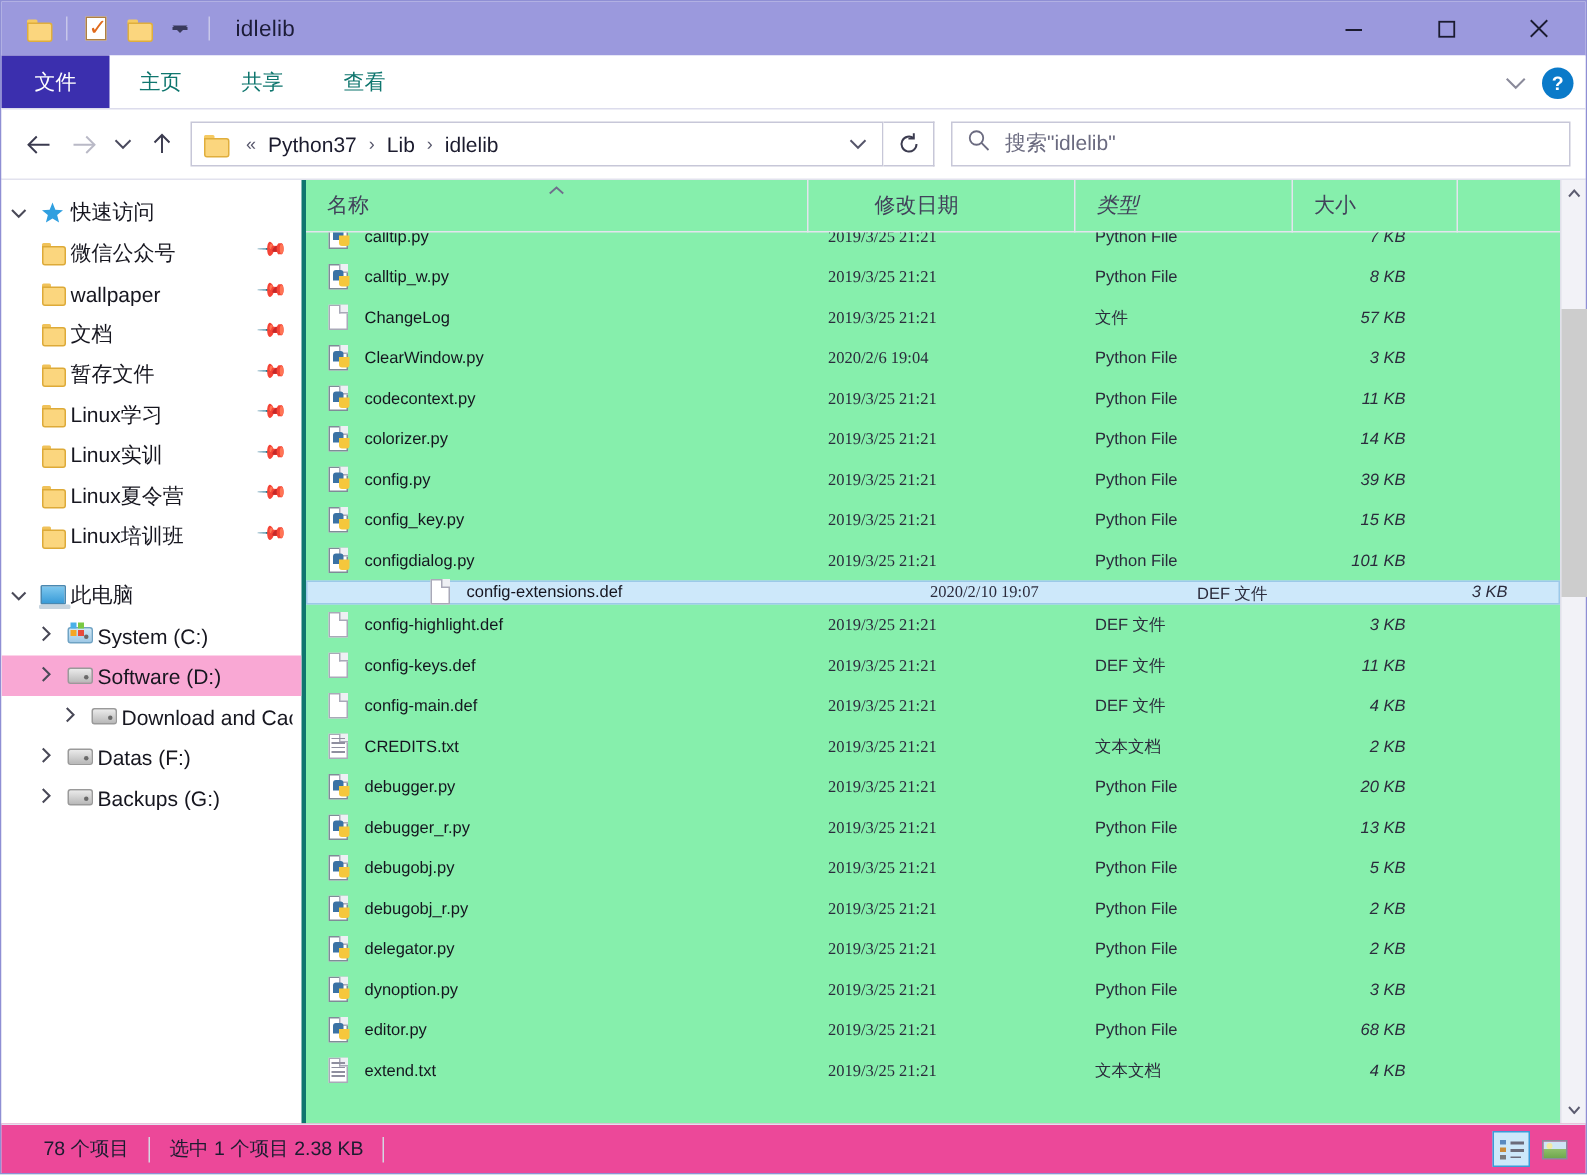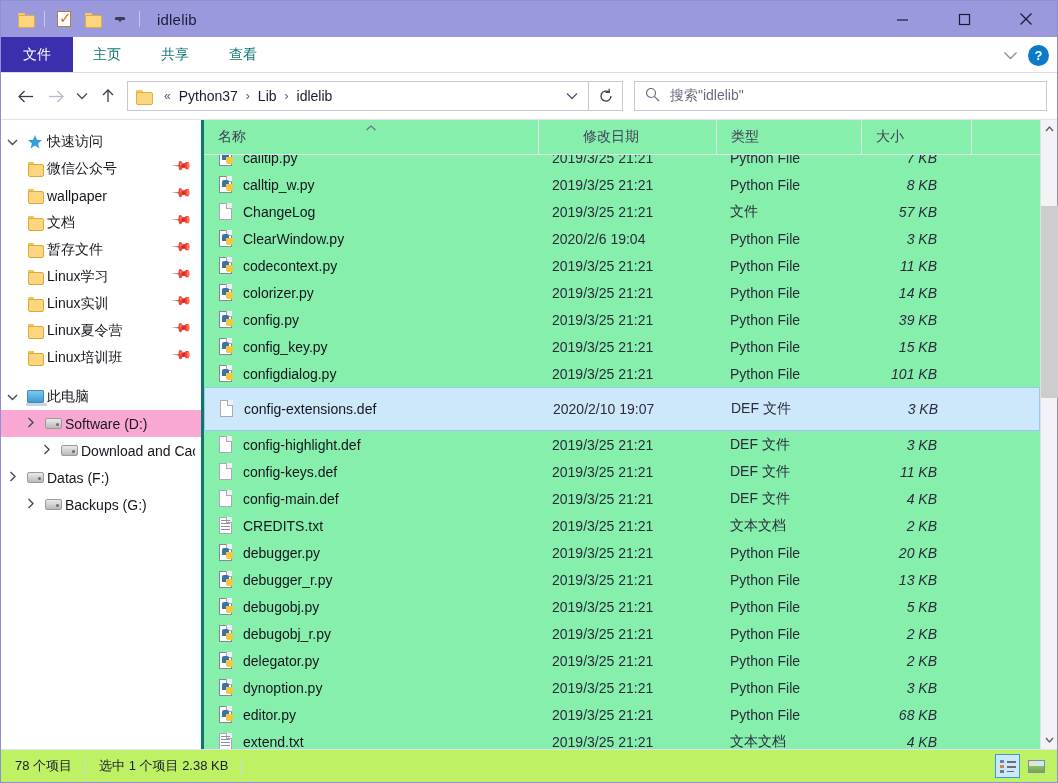--- a/index.html
+++ b/index.html
@@ -250,38 +250,38 @@
     border-left: 1px solid #e4e4ee;
     position: relative;
   }
   .col.first { border-left: none; }
   .sort-arrow {
     position: absolute; left: 50%; top: 2px; transform: translateX(-50%);
     color: #6f6f8c; font-size: 10px;
   }
   .c-name { width: 334px; flex: 0 0 334px; }
   .c-date { width: 178px; flex: 0 0 178px; padding-left: 44px; }
-  .c-type { width: 145px; flex: 0 0 145px; }
+  .c-type { width: 145px; flex: 0 0 145px; font-style: italic; }
   .c-size { width: 110px; flex: 0 0 110px; }
 
   .rows {
     flex: 1 1 auto; overflow: hidden; position: relative;
   }
   .rows-inner { position: absolute; left:0; right:0; top: -11px; }
   .row {
     height: 27px; display: flex; align-items: center;
-    font-size: 14px; color: #15151f;
-  }
-  .row.sel { background: #cde8fa; border: 1px solid #9cc9e8; height: 44px; }
+    font-size: 11px; color: #15151f;
+  }
+  .row.sel { background: #cde8fa; border: 1px solid #9cc9e8; height: 16px; justify-content: flex-end; }
   .cell-name {
     width: 334px; flex: 0 0 334px; display: flex; align-items: center;
     padding-left: 14px; gap: 9px; overflow: hidden; white-space: nowrap;
   }
   .cell-date {
-    width: 178px; flex: 0 0 178px; color: #2b2b3c; padding-left: 14px;
+    width: 178px; flex: 0 0 178px; color: #2b2b3c; padding-left: 14px; font-family: Liberation Serif, serif;
   }
   .cell-type {
     width: 145px; flex: 0 0 145px; color: #2b2b3c; padding-left: 14px;
   }
   .cell-size {
     width: 110px; flex: 0 0 110px; color: #2b2b3c;
     text-align: right; padding-right: 34px; font-style: italic;
   }
   .fico { width: 16px; height: 18px; flex: 0 0 16px; position: relative; }
   .fico .page {
@@ -324,24 +324,24 @@
   .sb-track { flex: 1 1 auto; width: 17px; position: relative; }
   .sb-thumb {
     position: absolute; left: 0; width: 17px;
     top: 68px; height: 192px;
     background: #cdcdcd;
   }
 
   
   .statusbar {
     height: 33px; flex: 0 0 33px;
-    background: #bef264;
+    background: #ec4899;
     border-top: 1px solid #e2e2ee;
     display: flex; align-items: center;
-    padding-left: 14px; gap: 0;
+    padding-left: 28px; gap: 0;
     font-size: 13px; color: #1c1c30;
     position: relative;
   }
   .st-sep { width: 1px; height: 17px; background: #d5d5e2; margin: 0 13px; }
   .view-btns {
     position: absolute; right: 8px; top: 4px;
     display: flex; gap: 4px;
   }
   .vb {
     width: 25px; height: 24px;
@@ -577,20 +577,31 @@
           <svg width="11" height="7" viewBox="0 0 11 7">
               <polyline points="1,1 5.5,5.5 10,1" fill="none" stroke="#4a4a58" stroke-width="1.4"></polyline>
             </svg>
         </span>
         <span class="nav-ico">
             <span class="pc-ico"></span>
           </span>
         <span class="nav-label">此电脑</span>
       </div>
 
+      <div class="nav-item" style="padding-left:18px">
+        <span class="nav-chev">
+          <svg width="7" height="11" viewBox="0 0 7 11">
+              <polyline points="1.5,1 6,5.5 1.5,10" fill="none" stroke="#4a4a58" stroke-width="1.4"></polyline>
+            </svg>
+        </span>
+        <span class="nav-ico">
+            <span class="drv-ico drv-sys"></span>
+          </span>
+        <span class="nav-label">System (C:)</span>
+      </div>
       <div class="nav-item sel" style="padding-left:18px">
         <span class="nav-chev">
           <svg width="7" height="11" viewBox="0 0 7 11">
               <polyline points="1.5,1 6,5.5 1.5,10" fill="none" stroke="#4a4a58" stroke-width="1.4"></polyline>
             </svg>
         </span>
         <span class="nav-ico">
             <span class="drv-ico"></span>
           </span>
         <span class="nav-label">Software (D:)</span>
@@ -599,21 +610,21 @@
         <span class="nav-chev">
           <svg width="7" height="11" viewBox="0 0 7 11">
               <polyline points="1.5,1 6,5.5 1.5,10" fill="none" stroke="#4a4a58" stroke-width="1.4"></polyline>
             </svg>
         </span>
         <span class="nav-ico">
             <span class="drv-ico"></span>
           </span>
         <span class="nav-label">Download and Cac</span>
       </div>
-      <div class="nav-item" style="">
+      <div class="nav-item" style="padding-left:18px">
         <span class="nav-chev">
           <svg width="7" height="11" viewBox="0 0 7 11">
               <polyline points="1.5,1 6,5.5 1.5,10" fill="none" stroke="#4a4a58" stroke-width="1.4"></polyline>
             </svg>
         </span>
         <span class="nav-ico">
             <span class="drv-ico"></span>
           </span>
         <span class="nav-label">Datas (F:)</span>
       </div>

